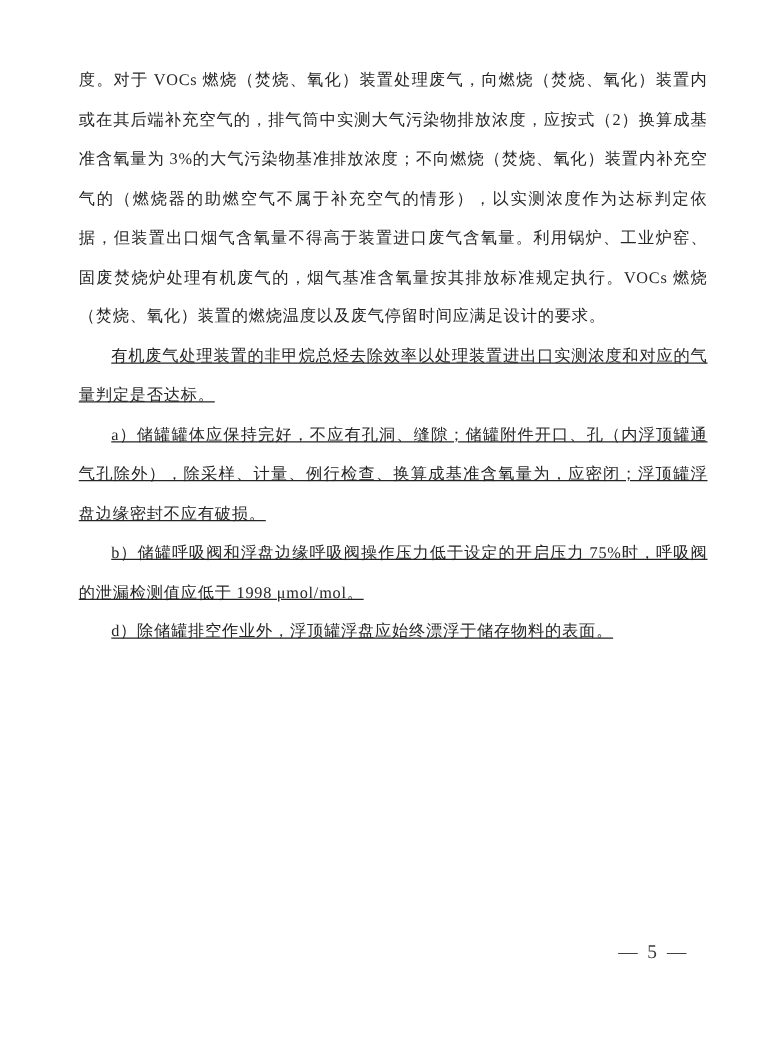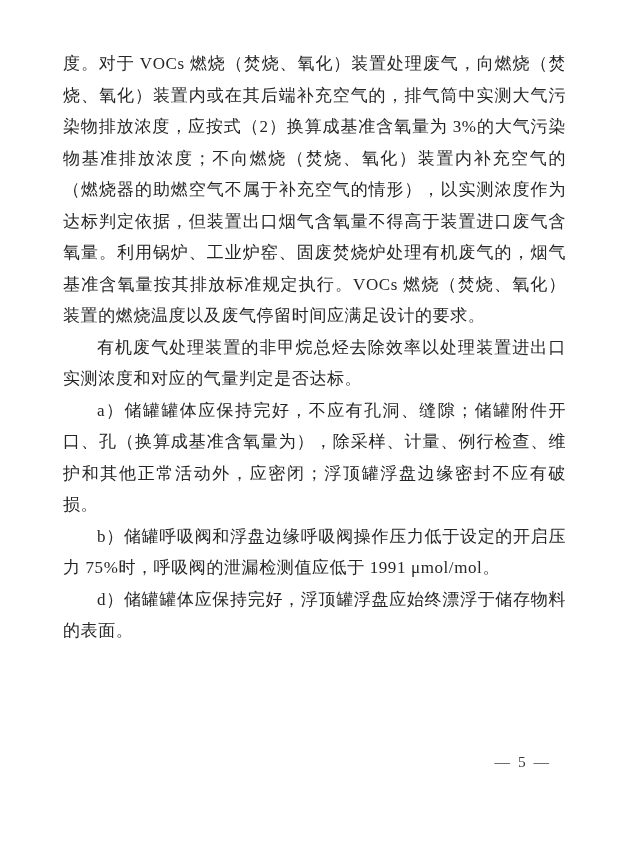--- a/index.html
+++ b/index.html
@@ -14,47 +14,48 @@
     background: #ffffff;
     overflow: hidden;
     font-family: "Liberation Serif", "DejaVu Serif", serif;
   }
   .content {
     position: absolute;
     left: 63px;
     top: 48px;
     width: 503px;
     color: #262626;
-    font-size: 17px;
+    font-size: 13px;
     line-height: 31.5px;
     text-align: justify;
     letter-spacing: 0.6px;
   }
   .content p {
     margin: 0;
     padding: 0;
   }
   .content p.indent {
     text-indent: 2em;
+    text-decoration: underline;
   }
   .page-footer {
     position: absolute;
     top: 750px;
     right: 74px;
     color: #3a3a3a;
     font-size: 15.5px;
     letter-spacing: 2px;
     line-height: 24px;
   }
 </style>
 </head>
 <body>
 
 <div class="page">
   <div class="content">
     <p>度。对于 VOCs 燃烧（焚烧、氧化）装置处理废气，向燃烧（焚烧、氧化）装置内或在其后端补充空气的，排气筒中实测大气污染物排放浓度，应按式（2）换算成基准含氧量为 3%的大气污染物基准排放浓度；不向燃烧（焚烧、氧化）装置内补充空气的（燃烧器的助燃空气不属于补充空气的情形），以实测浓度作为达标判定依据，但装置出口烟气含氧量不得高于装置进口废气含氧量。利用锅炉、工业炉窑、固废焚烧炉处理有机废气的，烟气基准含氧量按其排放标准规定执行。VOCs 燃烧（焚烧、氧化）装置的燃烧温度以及废气停留时间应满足设计的要求。</p>
     <p class="indent">有机废气处理装置的非甲烷总烃去除效率以处理装置进出口实测浓度和对应的气量判定是否达标。</p>
-    <p class="indent">a）储罐罐体应保持完好，不应有孔洞、缝隙；储罐附件开口、孔（换算成基准含氧量为），除采样、计量、例行检查、维护和其他正常活动外，应密闭；浮顶罐浮盘边缘密封不应有破损。</p>
-    <p class="indent">b）储罐呼吸阀和浮盘边缘呼吸阀操作压力低于设定的开启压力 75%时，呼吸阀的泄漏检测值应低于 1991 μmol/mol。</p>
-    <p class="indent">d）储罐罐体应保持完好，浮顶罐浮盘应始终漂浮于储存物料的表面。</p>
+    <p class="indent">a）储罐罐体应保持完好，不应有孔洞、缝隙；储罐附件开口、孔（内浮顶罐通气孔除外），除采样、计量、例行检查、换算成基准含氧量为，应密闭；浮顶罐浮盘边缘密封不应有破损。</p>
+    <p class="indent">b）储罐呼吸阀和浮盘边缘呼吸阀操作压力低于设定的开启压力 75%时，呼吸阀的泄漏检测值应低于 1998 μmol/mol。</p>
+    <p class="indent">d）除储罐排空作业外，浮顶罐浮盘应始终漂浮于储存物料的表面。</p>
   </div>
   <div class="page-footer">— 5 —</div>
 </div>
 
 </body></html>

